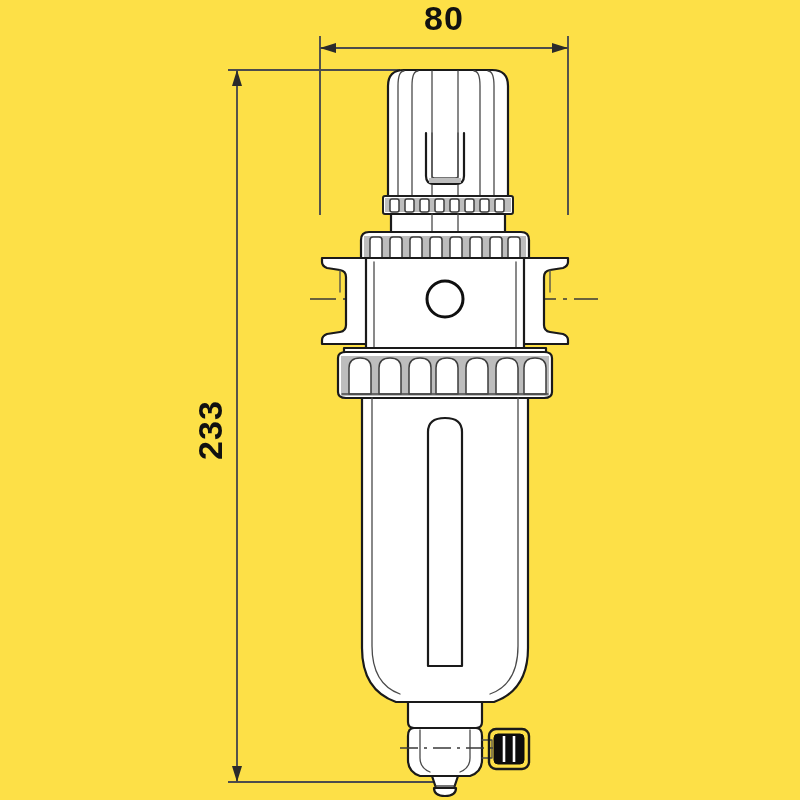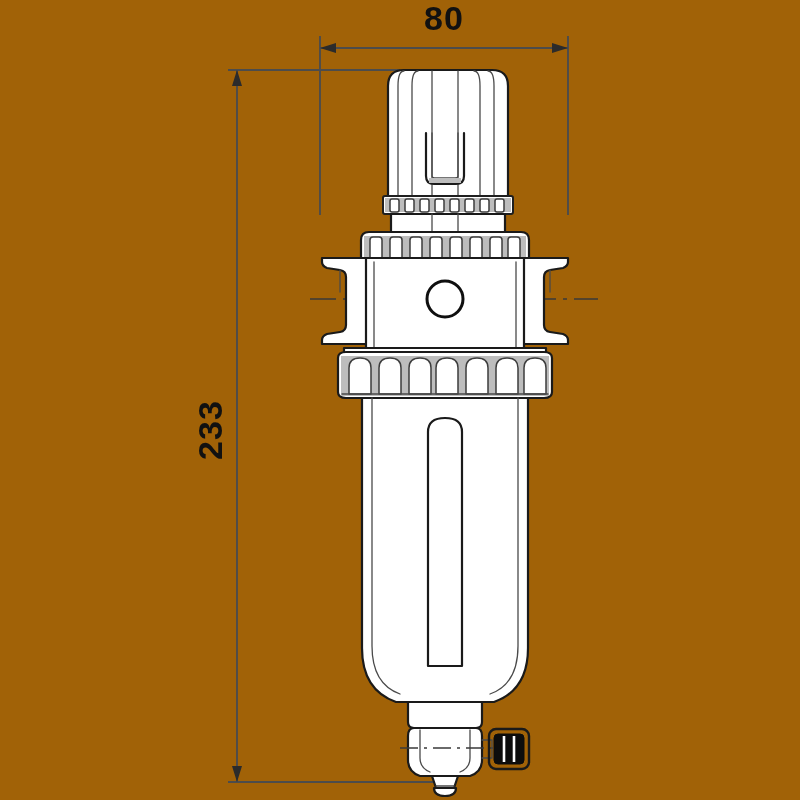--- a/index.html
+++ b/index.html
@@ -11,21 +11,21 @@
   body {
     width: 800px;
     height: 800px;
     font-family: "Liberation Sans", sans-serif;
     overflow: hidden;
   }
   #drawing-root {
     position: relative;
     width: 800px;
     height: 800px;
-    background: #a16207;
+    background: #fde047;
     text-decoration: underline;
   }
   svg.drawing-canvas {
     display: block;
     width: 800px;
     height: 800px;
   }
   .dim-text {
     font-family: "Liberation Sans", sans-serif;
     font-weight: 700;

